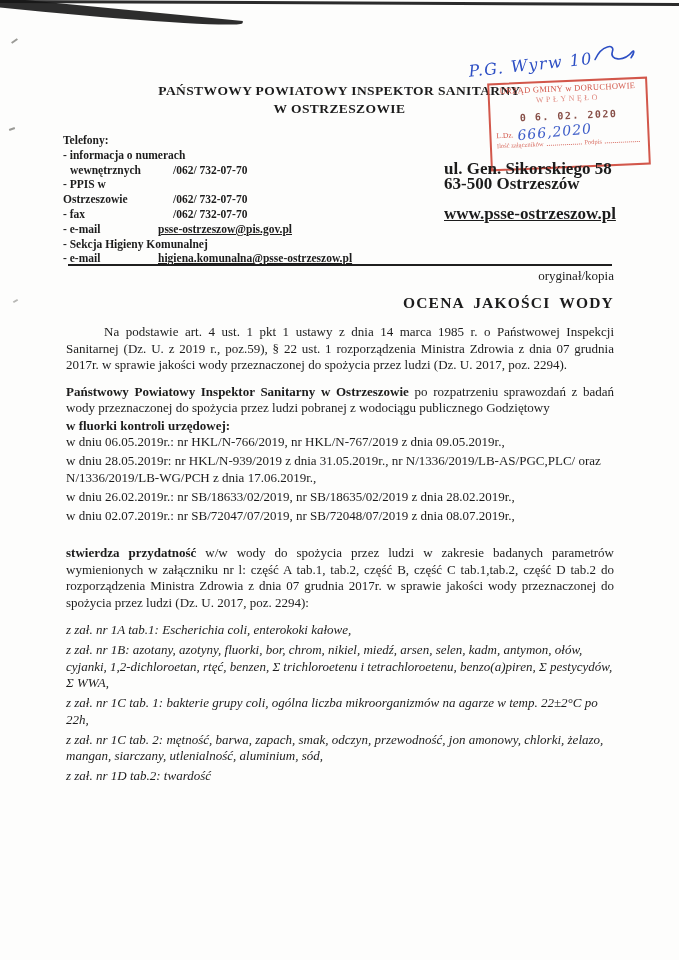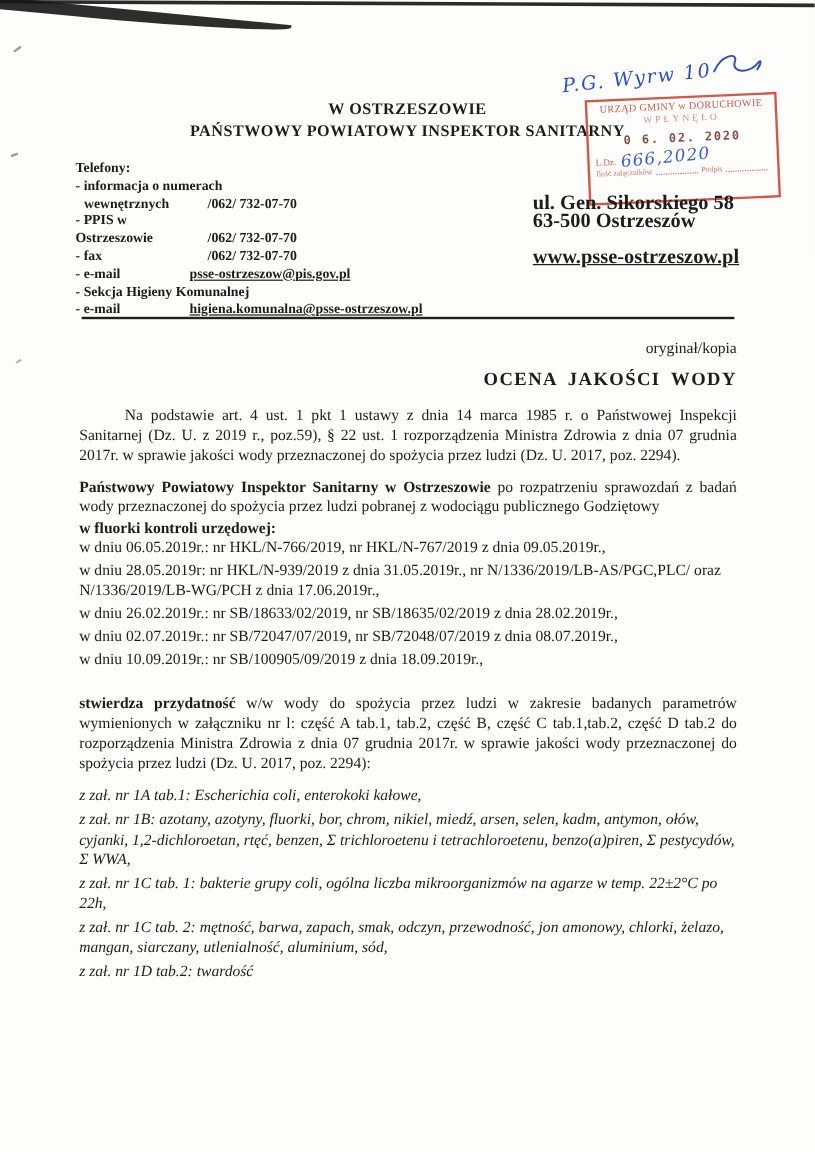--- a/index.html
+++ b/index.html
@@ -46,21 +46,21 @@
   .w110{width:110px;}
   .w95{width:95px;}
   .ind{padding-left:7px;}
   .u{text-decoration:underline;}
   .address{position:absolute;left:444px;top:161px;font-weight:bold;font-size:17px;line-height:15px;}
   .address .website{margin-top:15px;}
 
   
   .content{position:absolute;left:66px;top:258px;width:548px;font-size:13px;line-height:16.5px;}
   .rule{border-top:2px solid #1f1f1f;margin:6px 2px 0 2px;height:0;}
-  .copy-label{text-align:right;font-size:13px;margin-top:16px;}
+  .copy-label{text-align:right;font-size:13px;margin-top:2px;}
   .ref-row{display:flex;justify-content:space-between;margin-top:1px;font-size:13.5px;}
   .ref-row .pd{margin-right:50px;}
   .doc-title{text-align:right;font-weight:bold;font-size:15.5px;letter-spacing:1.2px;
         word-spacing:4px;margin:10px 0 0 0;}
   p{margin:0;}
   .just{text-align:justify;}
   .p1{margin-top:13px;text-indent:38px;}
   .p2{margin-top:10px;}
   .bold-line{font-weight:bold;margin-top:1px;}
   .date-line{margin-bottom:2.5px;}
@@ -73,22 +73,22 @@
 
 <div class="page">
 
   <div class="scan-top-line"></div>
   <div class="scan-wedge"></div>
   <div class="edge-mark em1"></div>
   <div class="edge-mark em2"></div>
   <div class="edge-mark em3"></div>
 
   <div class="letterhead">
+    <div>PAŃSTWOWY POWIATOWY INSPEKTOR SANITARNY</div>
     <div>W  OSTRZESZOWIE</div>
-    <div>PAŃSTWOWY POWIATOWY INSPEKTOR SANITARNY</div>
   </div>
 
   <div class="hand-note"><span>P.G. Wyrw 10</span><svg width="44" height="26" viewBox="0 0 44 26">
       <path d="M2 16 C10 2, 24 2, 20 10 C16 18, 30 22, 40 12 C42 10, 42 14, 38 18" fill="none" stroke="#2d4fc4" stroke-width="1.6" stroke-linecap="round"></path>
       </svg>
   </div>
 
   <div class="stamp">
     <div class="stamp-office">URZĄD GMINY w DORUCHOWIE</div>
     <div class="stamp-received">WPŁYNĘŁO</div>
@@ -145,21 +145,20 @@
     <p class="p1 just">Na podstawie art. 4 ust. 1 pkt 1 ustawy z dnia 14 marca 1985 r. o Państwowej Inspekcji Sanitarnej (Dz. U. z 2019 r., poz.59), § 22 ust. 1 rozporządzenia Ministra Zdrowia z dnia 07 grudnia 2017r. w sprawie jakości wody przeznaczonej do spożycia przez ludzi (Dz. U. 2017, poz. 2294).</p>
 
     <p class="p2 just"><b>Państwowy Powiatowy Inspektor Sanitarny w Ostrzeszowie</b><span> po rozpatrzeniu sprawozdań z badań wody przeznaczonej do spożycia przez ludzi pobranej z wodociągu publicznego Godziętowy</span></p>
 
     <div class="bold-line">w fluorki kontroli urzędowej:</div>
     <div class="date-line">w dniu 06.05.2019r.: nr  HKL/N-766/2019, nr HKL/N-767/2019  z dnia 09.05.2019r.,</div>
     <div class="date-line">w dniu 28.05.2019r: nr HKL/N-939/2019 z dnia 31.05.2019r., nr N/1336/2019/LB-AS/PGC,PLC/ oraz N/1336/2019/LB-WG/PCH z dnia 17.06.2019r.,</div>
 
     <div class="date-line">w dniu 26.02.2019r.: nr SB/18633/02/2019, nr SB/18635/02/2019 z dnia 28.02.2019r.,</div>
     <div class="date-line">w dniu 02.07.2019r.: nr SB/72047/07/2019, nr SB/72048/07/2019 z dnia 08.07.2019r.,</div>
-    <div class="date-line">w dniu 10.09.2019r.: nr SB/100905/09/2019 z dnia 18.09.2019r.,</div>
 
     <p class="concl just"><b>stwierdza przydatność</b><span> w/w wody do spożycia przez ludzi w zakresie badanych parametrów wymienionych w załączniku nr l: część A tab.1, tab.2, część B, część C tab.1,tab.2, część D tab.2 do rozporządzenia Ministra Zdrowia z dnia 07 grudnia 2017r. w sprawie jakości wody przeznaczonej do spożycia przez ludzi (Dz. U. 2017, poz. 2294):</span></p>
 
     <div class="annex">
       <div>z zał. nr 1A tab.1: Escherichia coli, enterokoki kałowe,</div>
       <div>z zał. nr 1B:  azotany, azotyny, fluorki, bor, chrom, nikiel, miedź, arsen, selen, kadm, antymon, ołów, cyjanki, 1,2-dichloroetan, rtęć, benzen, Σ  trichloroetenu i tetrachloroetenu, benzo(a)piren, Σ pestycydów,  Σ WWA,</div>
       <div>z zał. nr 1C tab. 1: bakterie grupy coli, ogólna liczba mikroorganizmów na agarze w temp. 22±2°C po 22h,</div>
       <div>z zał. nr 1C tab. 2: mętność, barwa, zapach, smak, odczyn, przewodność, jon amonowy, chlorki, żelazo, mangan, siarczany, utlenialność, aluminium, sód,</div>
       <div>z zał. nr 1D tab.2:  twardość</div>
     </div>

